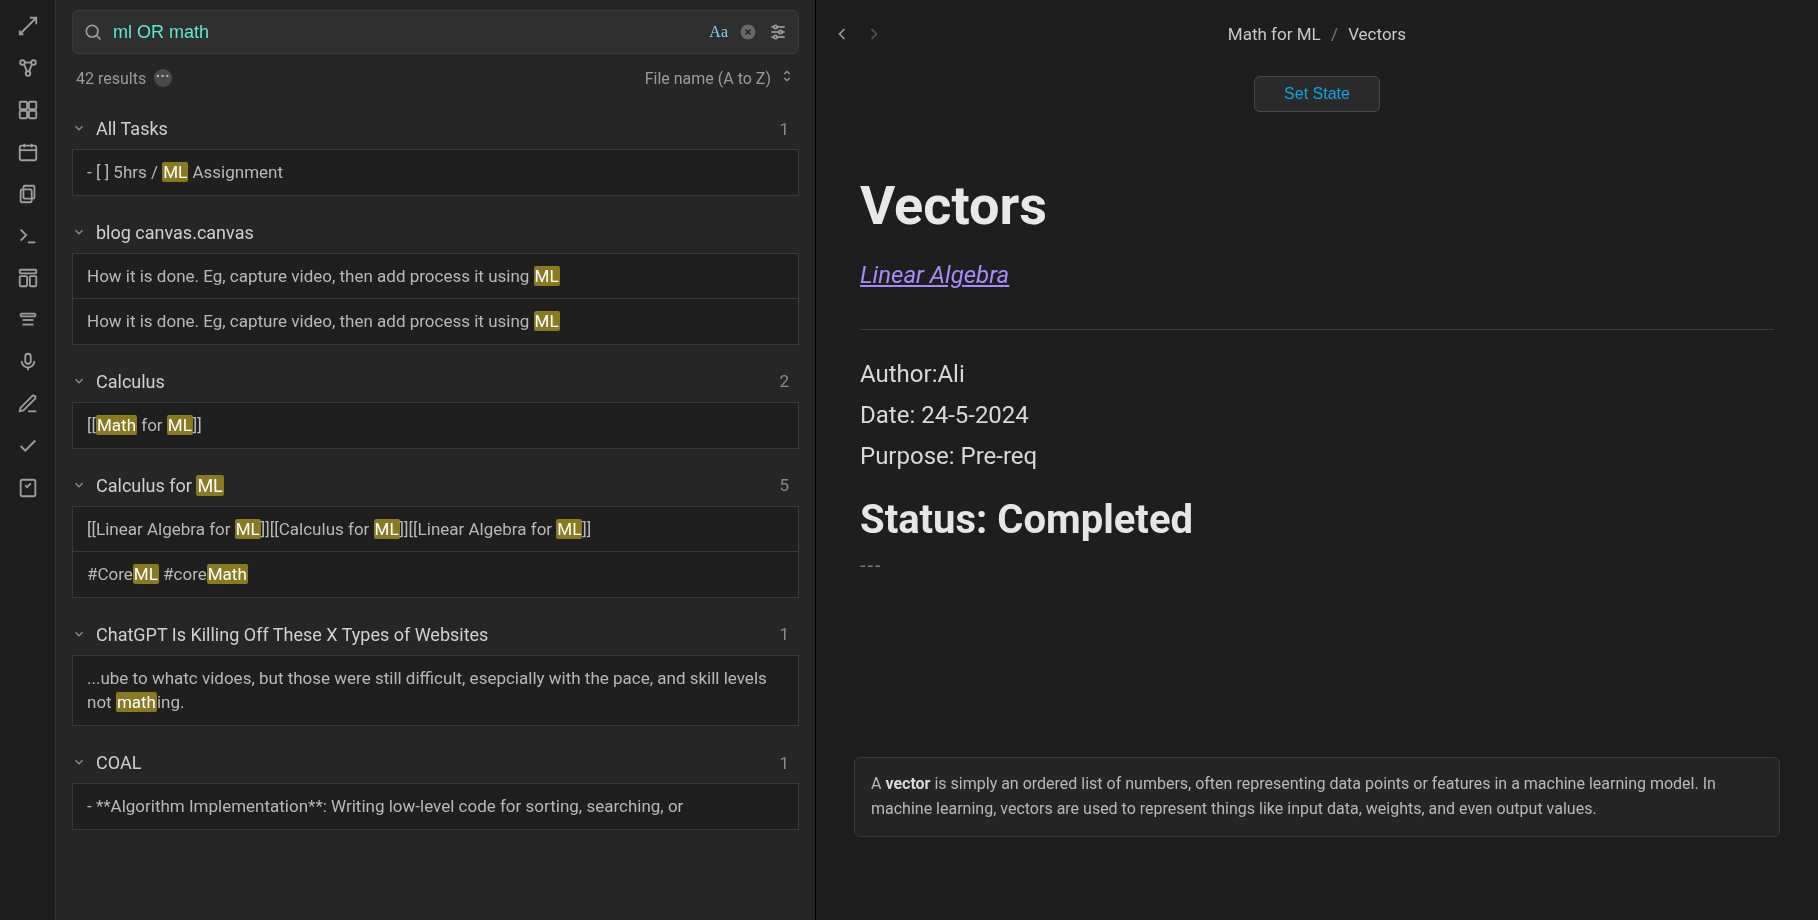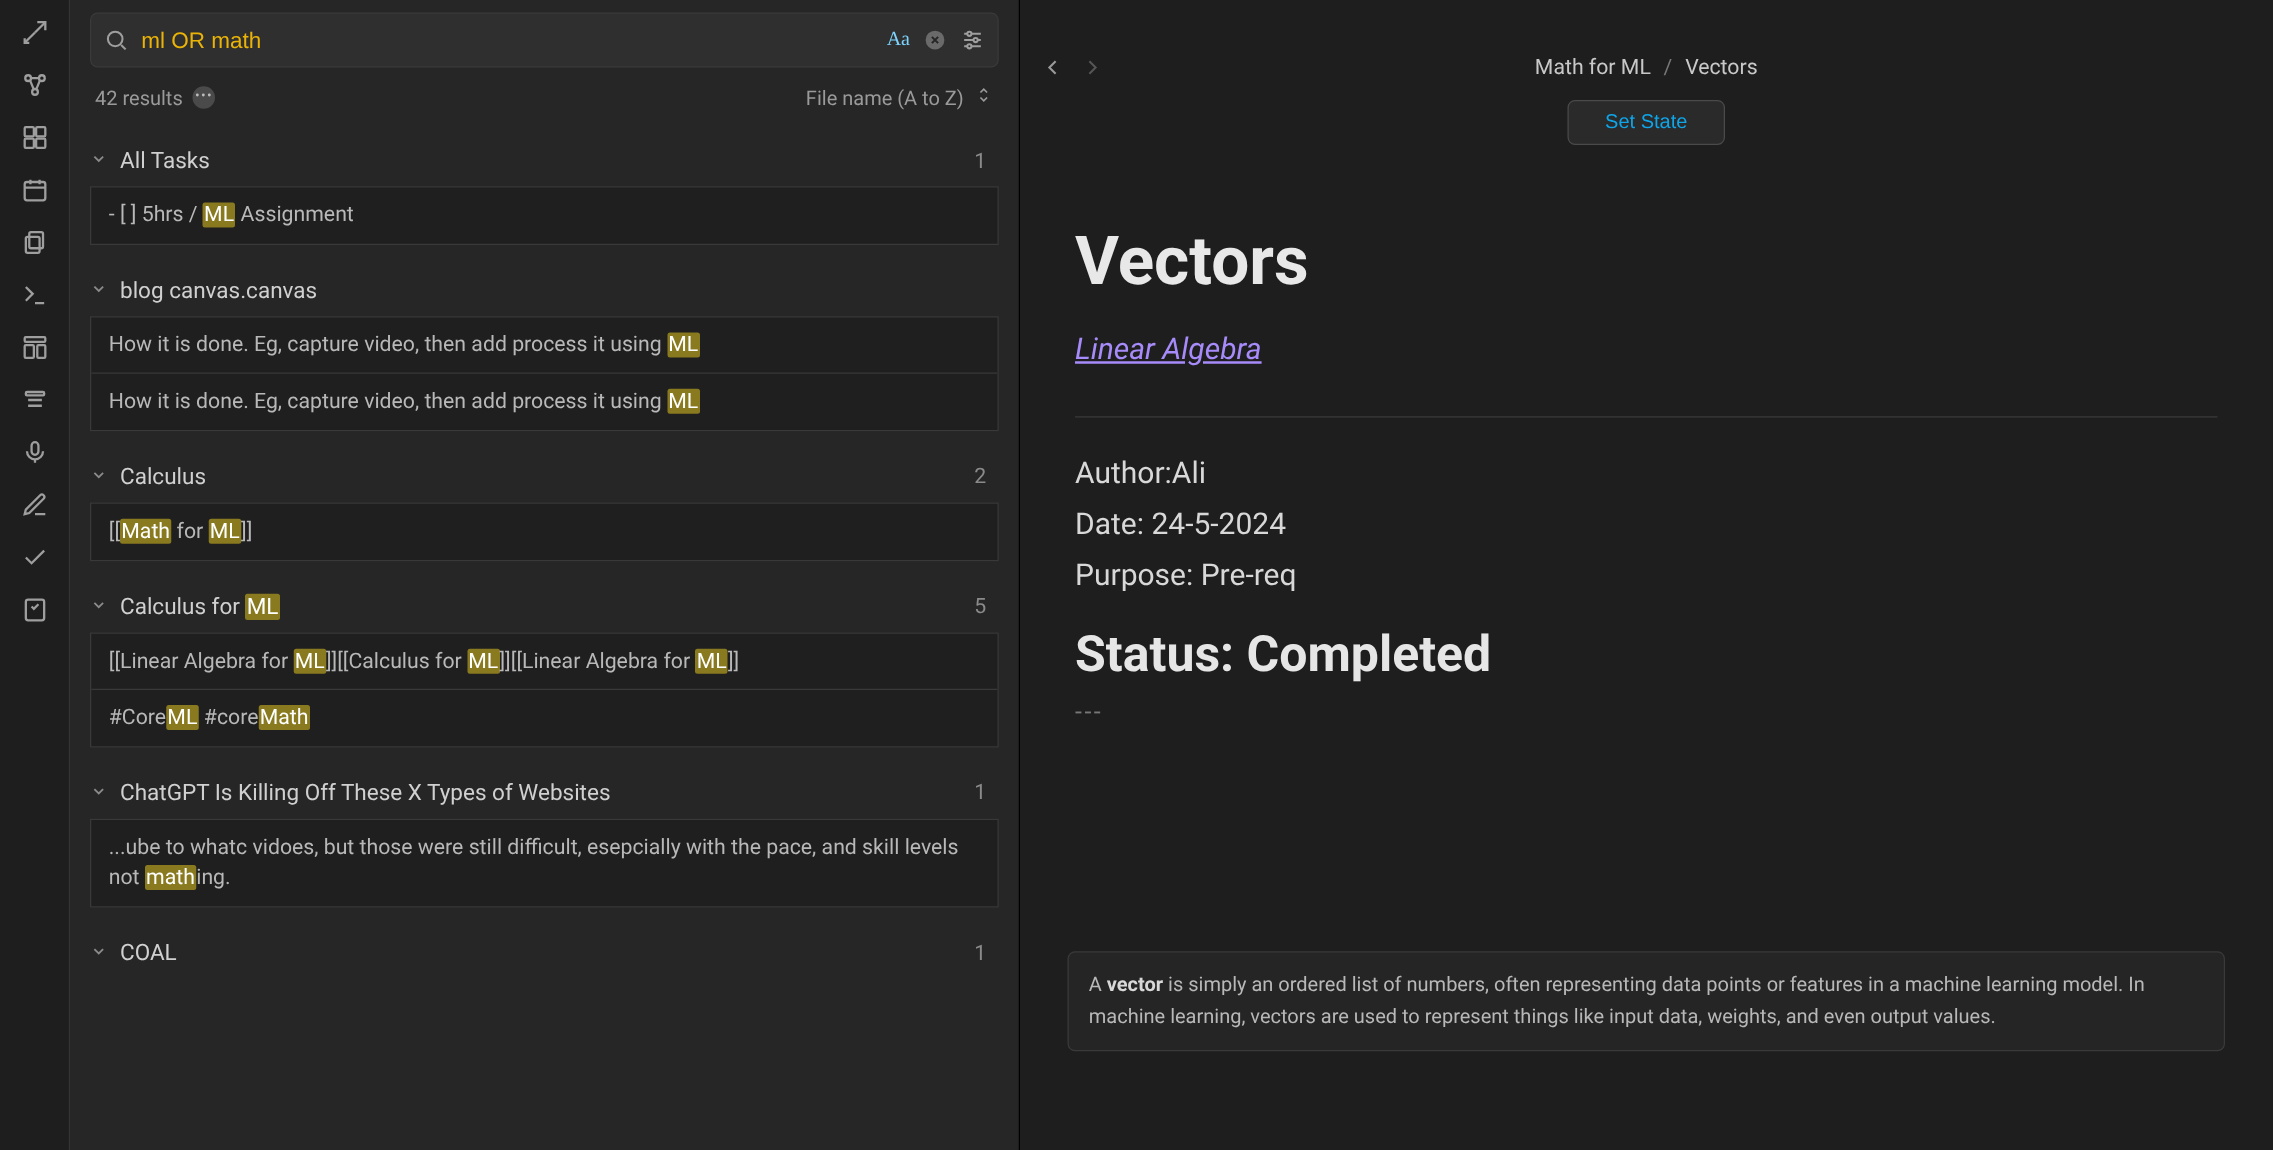--- a/index.html
+++ b/index.html
@@ -60,21 +60,21 @@
     padding: 0 10px;
     gap: 10px;
   }
   .search-bar .sicon { color: #9e9e9e; display:flex; align-items:center; }
   .search-bar .sicon svg { width:20px; height:20px; stroke:currentColor; fill:none; stroke-width:2; }
   .search-bar input {
     flex: 1;
     background: transparent;
     border: none;
     outline: none;
-    color: #eab308;
+    color: #5eead4;
     font-size: 18px;
   }
   .search-meta {
     display: flex;
     justify-content: space-between;
     align-items: center;
     padding: 14px 4px 12px 4px;
     color: #9a9a9a;
     font-size: 16px;
   }
@@ -130,23 +130,22 @@
   .content-pane {
     flex:1;
     background:#1e1e1e;
     display:flex;
     flex-direction:column;
     overflow:hidden;
   }
   .content-top {
     display:flex;
     align-items:center;
-    padding: 8px 16px;
+    padding: 24px 16px;
     gap:12px;
-    margin-top:36px;
   }
   .navbtn { color:#9a9a9a; display:flex; align-items:center; cursor:pointer; }
   .navbtn.disabled { color:#555; cursor:default; }
   .navbtn svg { width:20px; height:20px; stroke:currentColor; fill:none; stroke-width:2; }
   .crumbs { flex:1; text-align:center; color:#c8c8c8; font-size:17px; }
   .crumbs .sep { color:#777; margin:0 6px; }
   .setstate-row { display:flex; justify-content:center; padding:8px 0 12px 0; }
   .setstate {
     border:1px solid #4a4a4a;
     background:#2a2a2a;
@@ -401,20 +400,23 @@
         </div>
         <div class="group-head">
           <div class="gh-left">
             <span class="caret"><svg viewBox="0 0 24 24">
                 <path d="M6 9l6 6 6-6"></path>
               </svg></span>
             <span>COAL</span>
           </div>
           <span class="count">1</span>
         </div>
+        <div class="match-box">
+          <div class="match-line">- **Algorithm Implementation**: Writing low-level code for sorting, searching, or</div>
+        </div>
       </div>
   </div>
 
   <div class="content-pane">
     <div class="content-top">
       <span class="navbtn">
           <svg viewBox="0 0 24 24">
             <path d="M15 18l-6-6 6-6"></path>
           </svg>
         </span>

